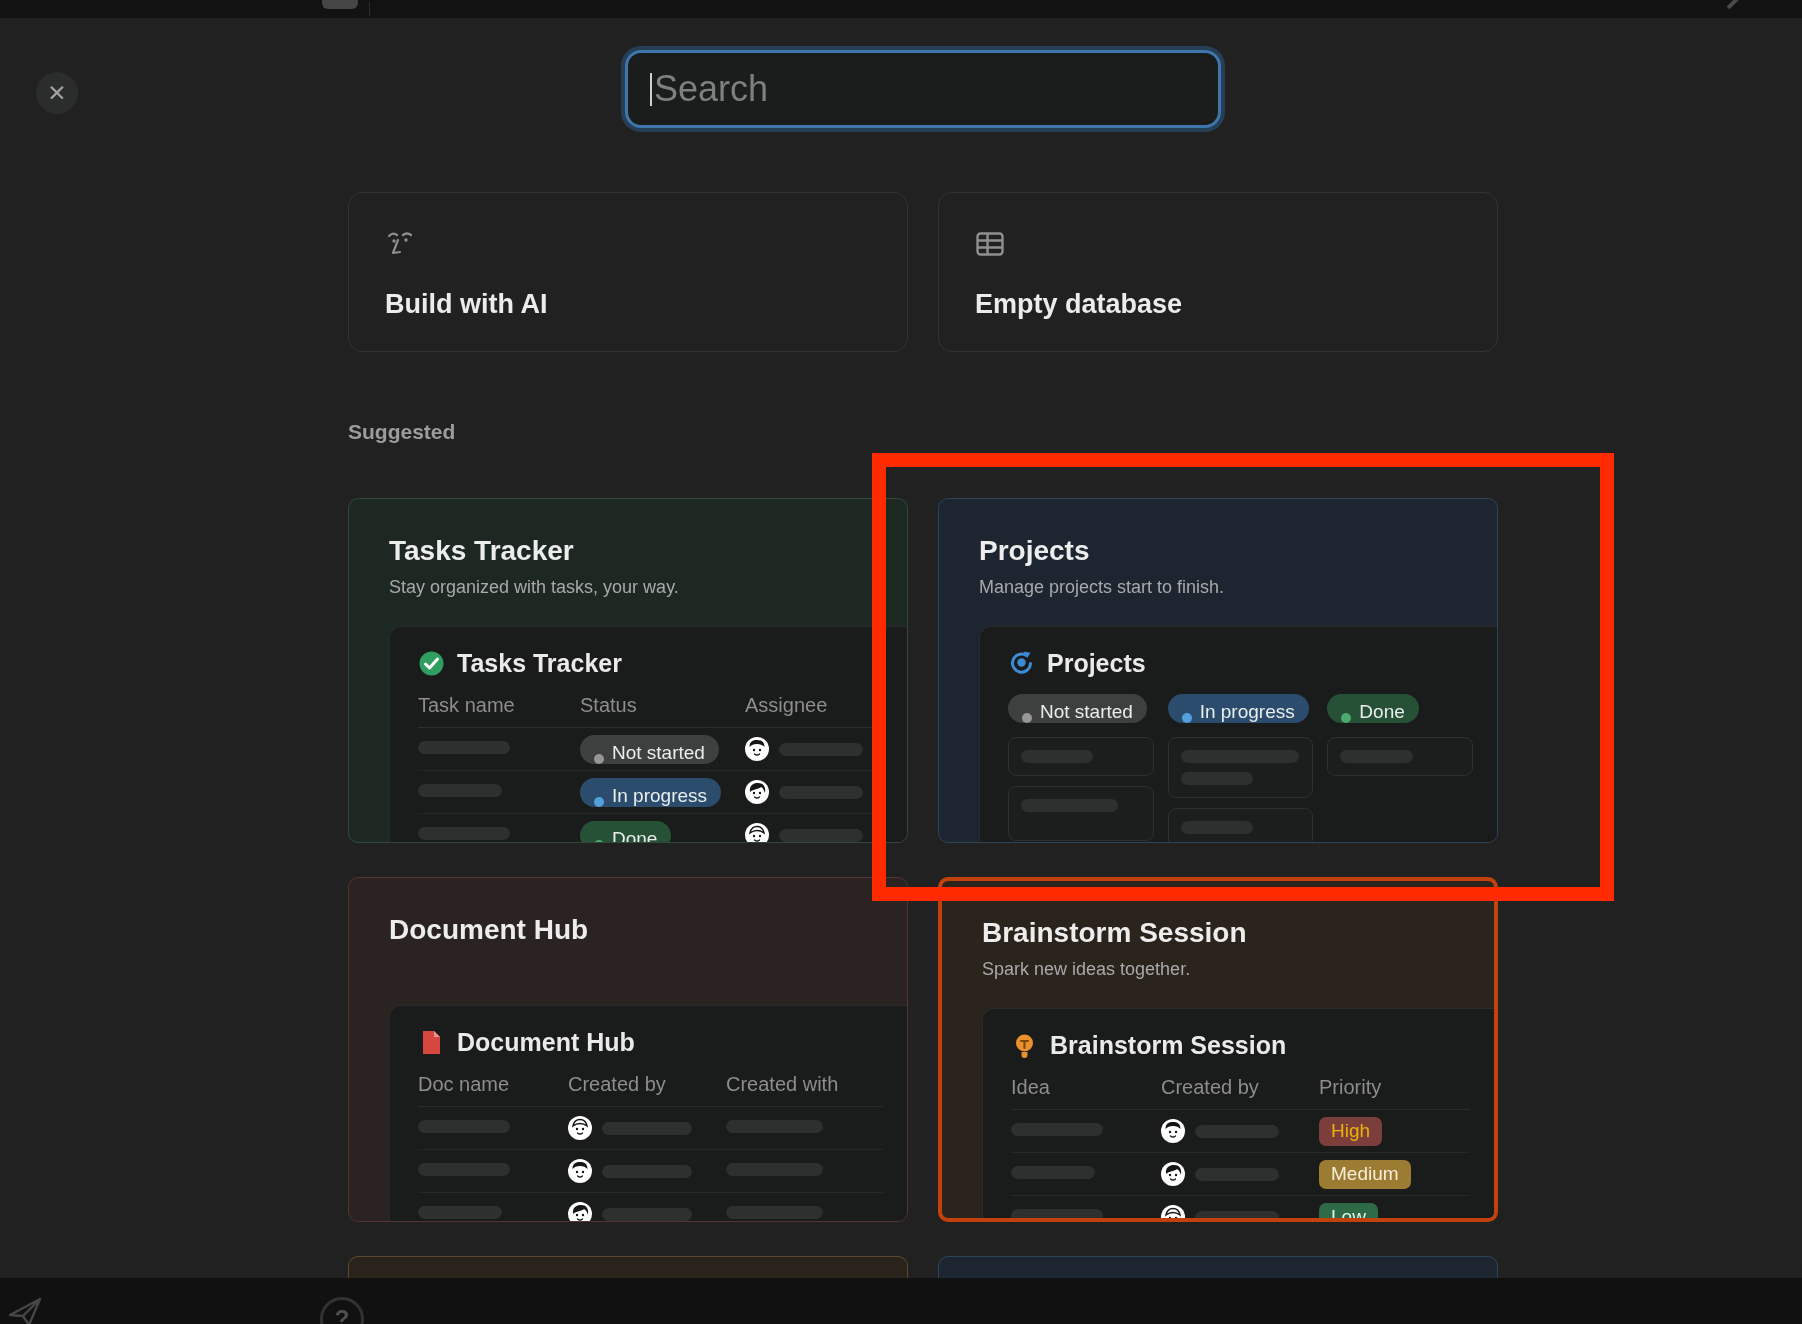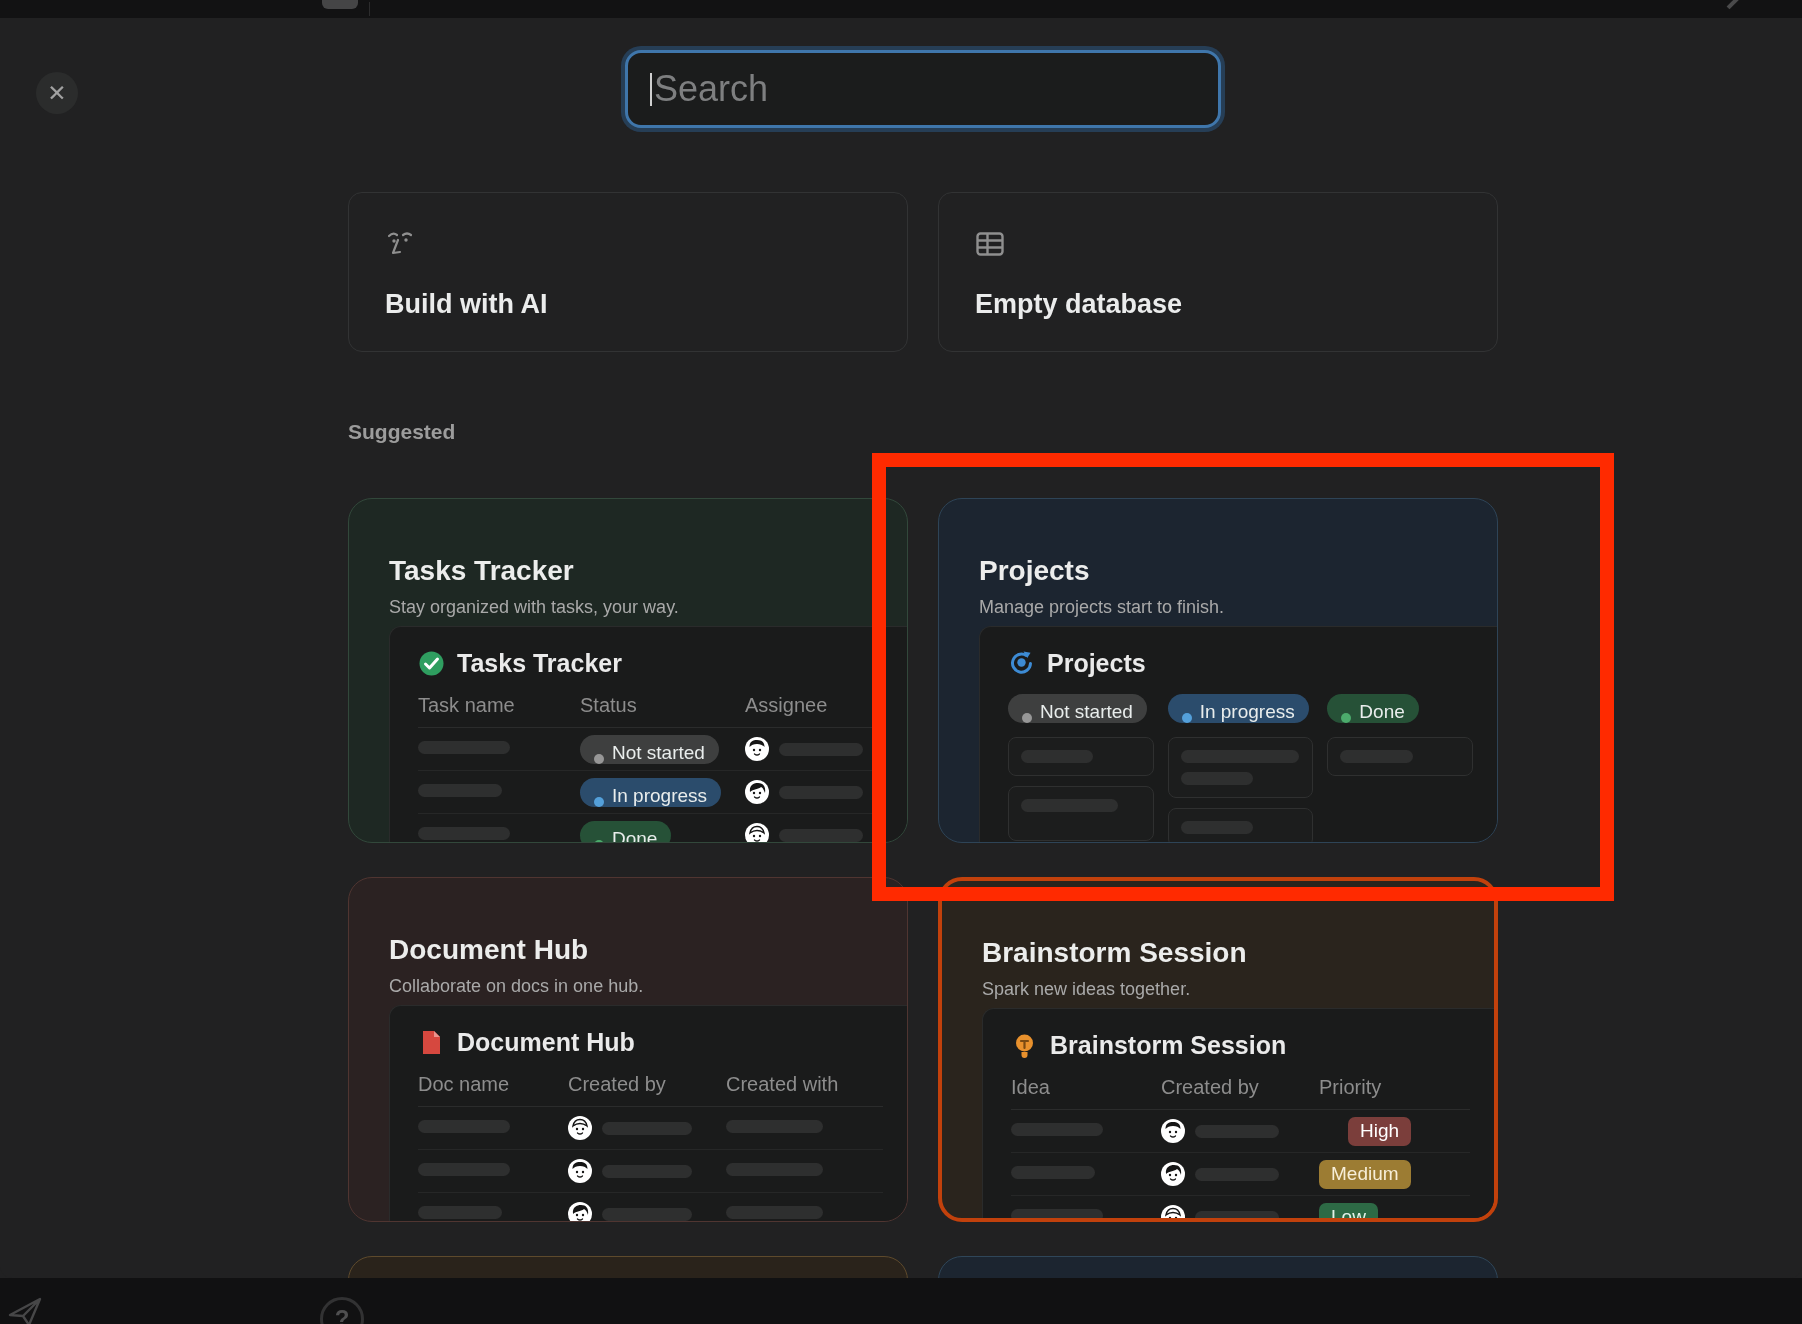--- a/index.html
+++ b/index.html
@@ -32,22 +32,22 @@
   .options{position:absolute;left:348px;top:174px;display:flex;gap:30px;}
   .opt-card{width:560px;height:160px;box-sizing:border-box;border:1px solid #323334;border-radius:14px;
             position:relative;cursor:pointer;}
   .opt-icon{position:absolute;left:36px;top:36px;width:30px;height:30px;}
   .opt-label{position:absolute;left:36px;top:96px;font-size:27px;font-weight:700;color:#ebecec;}
 
   
   .suggested-heading{position:absolute;left:348px;top:402px;font-size:21px;font-weight:700;color:#9c9c9c;}
   .grid{position:absolute;left:348px;top:480px;width:1150px;display:grid;
         grid-template-columns:560px 560px;column-gap:30px;row-gap:34px;}
-  .tcard{height:345px;border-radius:24px;position:relative;overflow:hidden;box-sizing:border-box;
-         padding:56px 0 0 40px;cursor:pointer;}
+  .tcard{height:345px;border-radius:10px;position:relative;overflow:hidden;box-sizing:border-box;
+         padding:36px 0 0 40px;cursor:pointer;}
   .v-green{background:#1e2823;border:1px solid #32483b;}
   .v-blue {background:#1c2530;border:1px solid #2e4457;}
   .v-red  {background:#2b2222;border:1px solid #503531;}
   .v-amber{background:#2a241d;border:4px solid #c2410c;}
   .v-amber2{background:#2a231b;border:1px solid #5e4a2c;height:345px;}
   .v-blue2 {background:#1c2530;border:1px solid #2f4659;height:345px;}
   .tcard-title{font-size:28px;font-weight:700;color:#ecedec;margin:0 0 10px 0;}
   .tcard-desc{font-size:18px;color:#a9a9a9;}
 
   .panel{position:absolute;left:40px;top:127px;right:0;bottom:0;background:#1a1b1b;
@@ -72,21 +72,21 @@
 
   .badge{display:inline-flex;align-items:flex-end;gap:8px;height:29px;padding:0 14px;border-radius:15px;
          font-size:19px;font-weight:500;color:#e9edec;width:max-content;}
   .badge .dot{width:10px;height:10px;border-radius:50%;}
   .b-gray{background:#3e3f3f;}.b-gray .dot{background:#979797;}
   .b-blue{background:#2b4c6c;}.b-blue .dot{background:#54a0da;}
   .b-green{background:#265137;}.b-green .dot{background:#4cab6c;}
 
   .pbadge{display:inline-flex;align-items:center;height:29px;padding:0 12px;border-radius:7px;
           font-size:19px;font-weight:500;width:max-content;}
-  .p-high{background:#7b3e3b;color:#ffffff;margin-left:29px;}
+  .p-high{background:#7b3e3b;color:#eab308;}
   .p-medium{background:#9c7c33;color:#f7eed8;}
   .p-low{background:#2d6a45;color:#e3f2e8;}
 
   .board{display:flex;gap:14px;margin-top:2px;}
   .board-col{flex:1;}
   .board-badge{margin-bottom:14px;}
   .bcard{border:1px solid #2f3030;border-radius:8px;background:#1c1d1d;padding:12px;margin-bottom:10px;}
   .bcard .bar{display:block;}
   .bcard .bar + .bar{margin-top:9px;}
   .pb26{padding-bottom:28px;}
@@ -265,21 +265,20 @@
               <div class="bcard">
                   <span class="bar w73"></span>
                 </div>
             </div>
           </div>
         </div>
       </div>
 
       <div class="tcard v-red">
         <div class="tcard-title">Document Hub</div>
-        <div class="tcard-desc">Collaborate on docs in one hub.</div>
         <div class="panel">
           <div class="panel-header">
             <svg class="panel-icon" viewBox="0 0 27 27">
               <path d="M5 2 h11 l6 6 v17 H5 z" fill="#d6483f"></path>
               <path d="M16 2 l6 6 h-6 z" fill="#ea948d"></path>
             </svg>
             <span class="panel-title">Document Hub</span>
           </div>
           <div class="thead t-cols-b">
             <span>Doc name</span>

